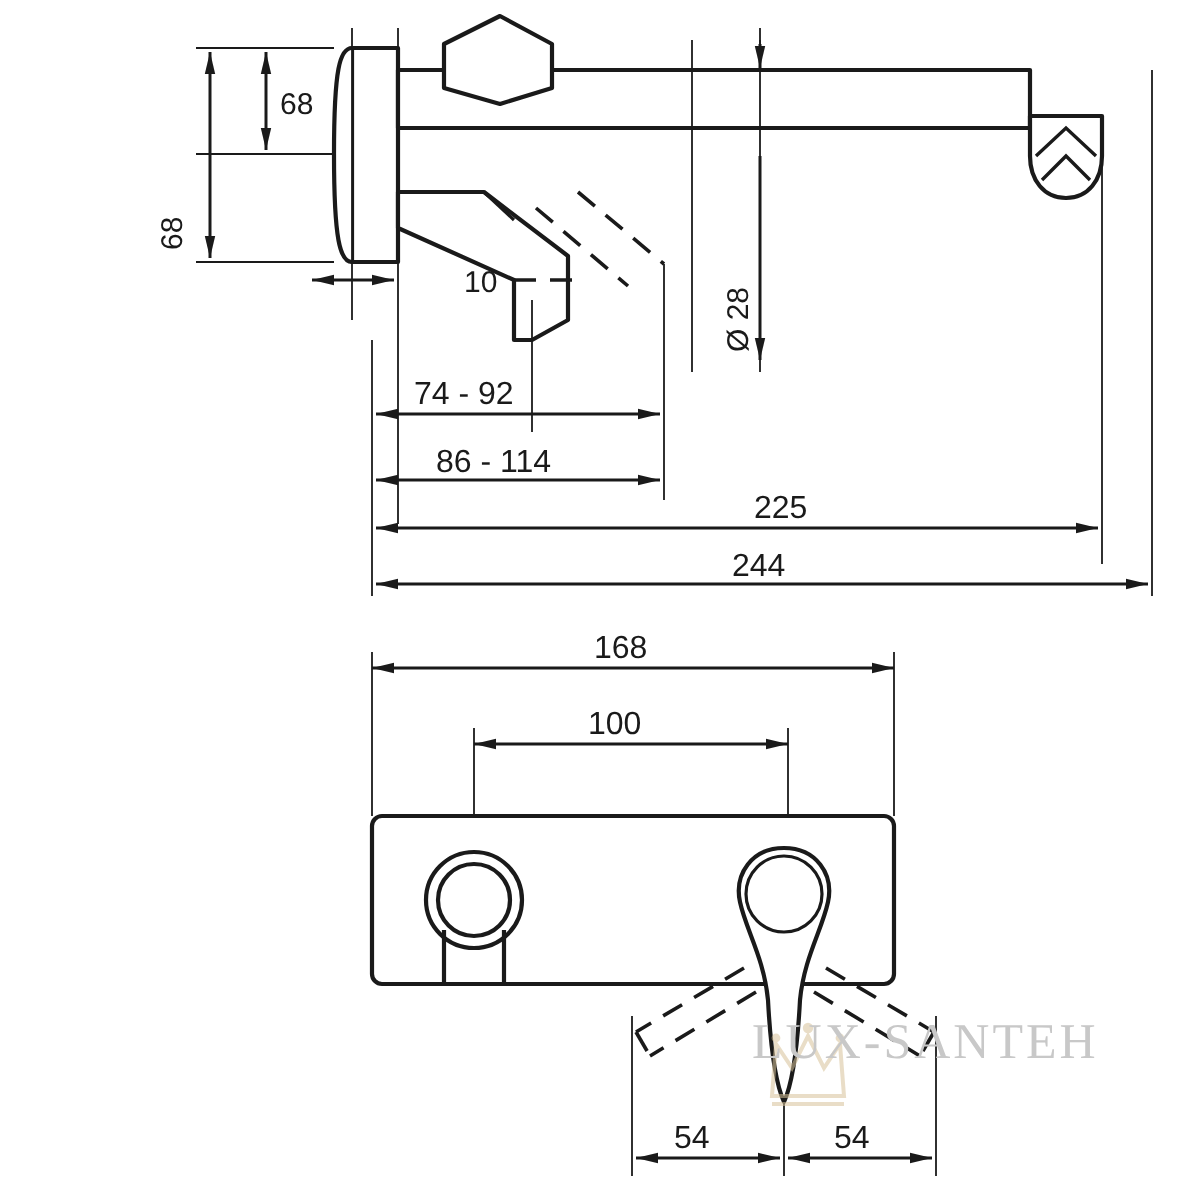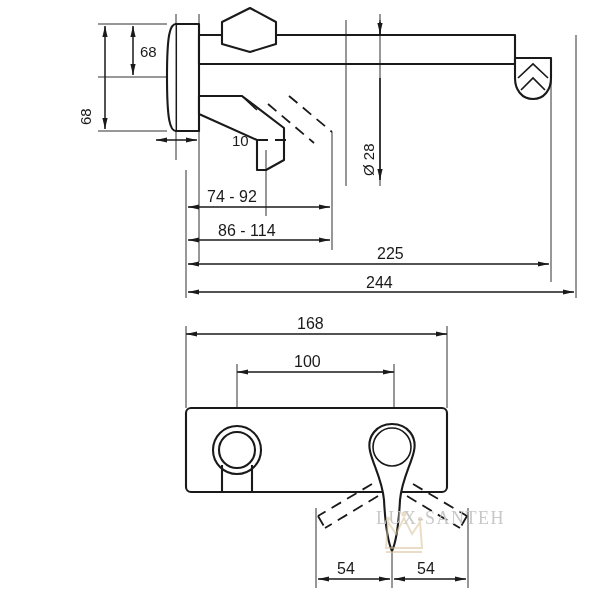--- a/index.html
+++ b/index.html
@@ -12,21 +12,21 @@
   }
   #stage{position:relative;width:584px;height:600px;margin-left:36px;}
   #stage svg{position:absolute;left:0;top:0;}
   .wm{
     position:absolute;
     pointer-events:none;
     user-select:none;
   }
   .wm-main{
     left:340px;top:508px;
-    font-size:18px;
+    font-size:25px;
     letter-spacing:1.5px;
     color:#c8c8c8;
     font-family:"Liberation Serif", serif;
   }
   .wm-sub{
     left:400px;top:541px;
     font-size:9.5px;
     letter-spacing:1.1px;
     color:#cfcfcf;
     font-family:"Liberation Serif", serif;

